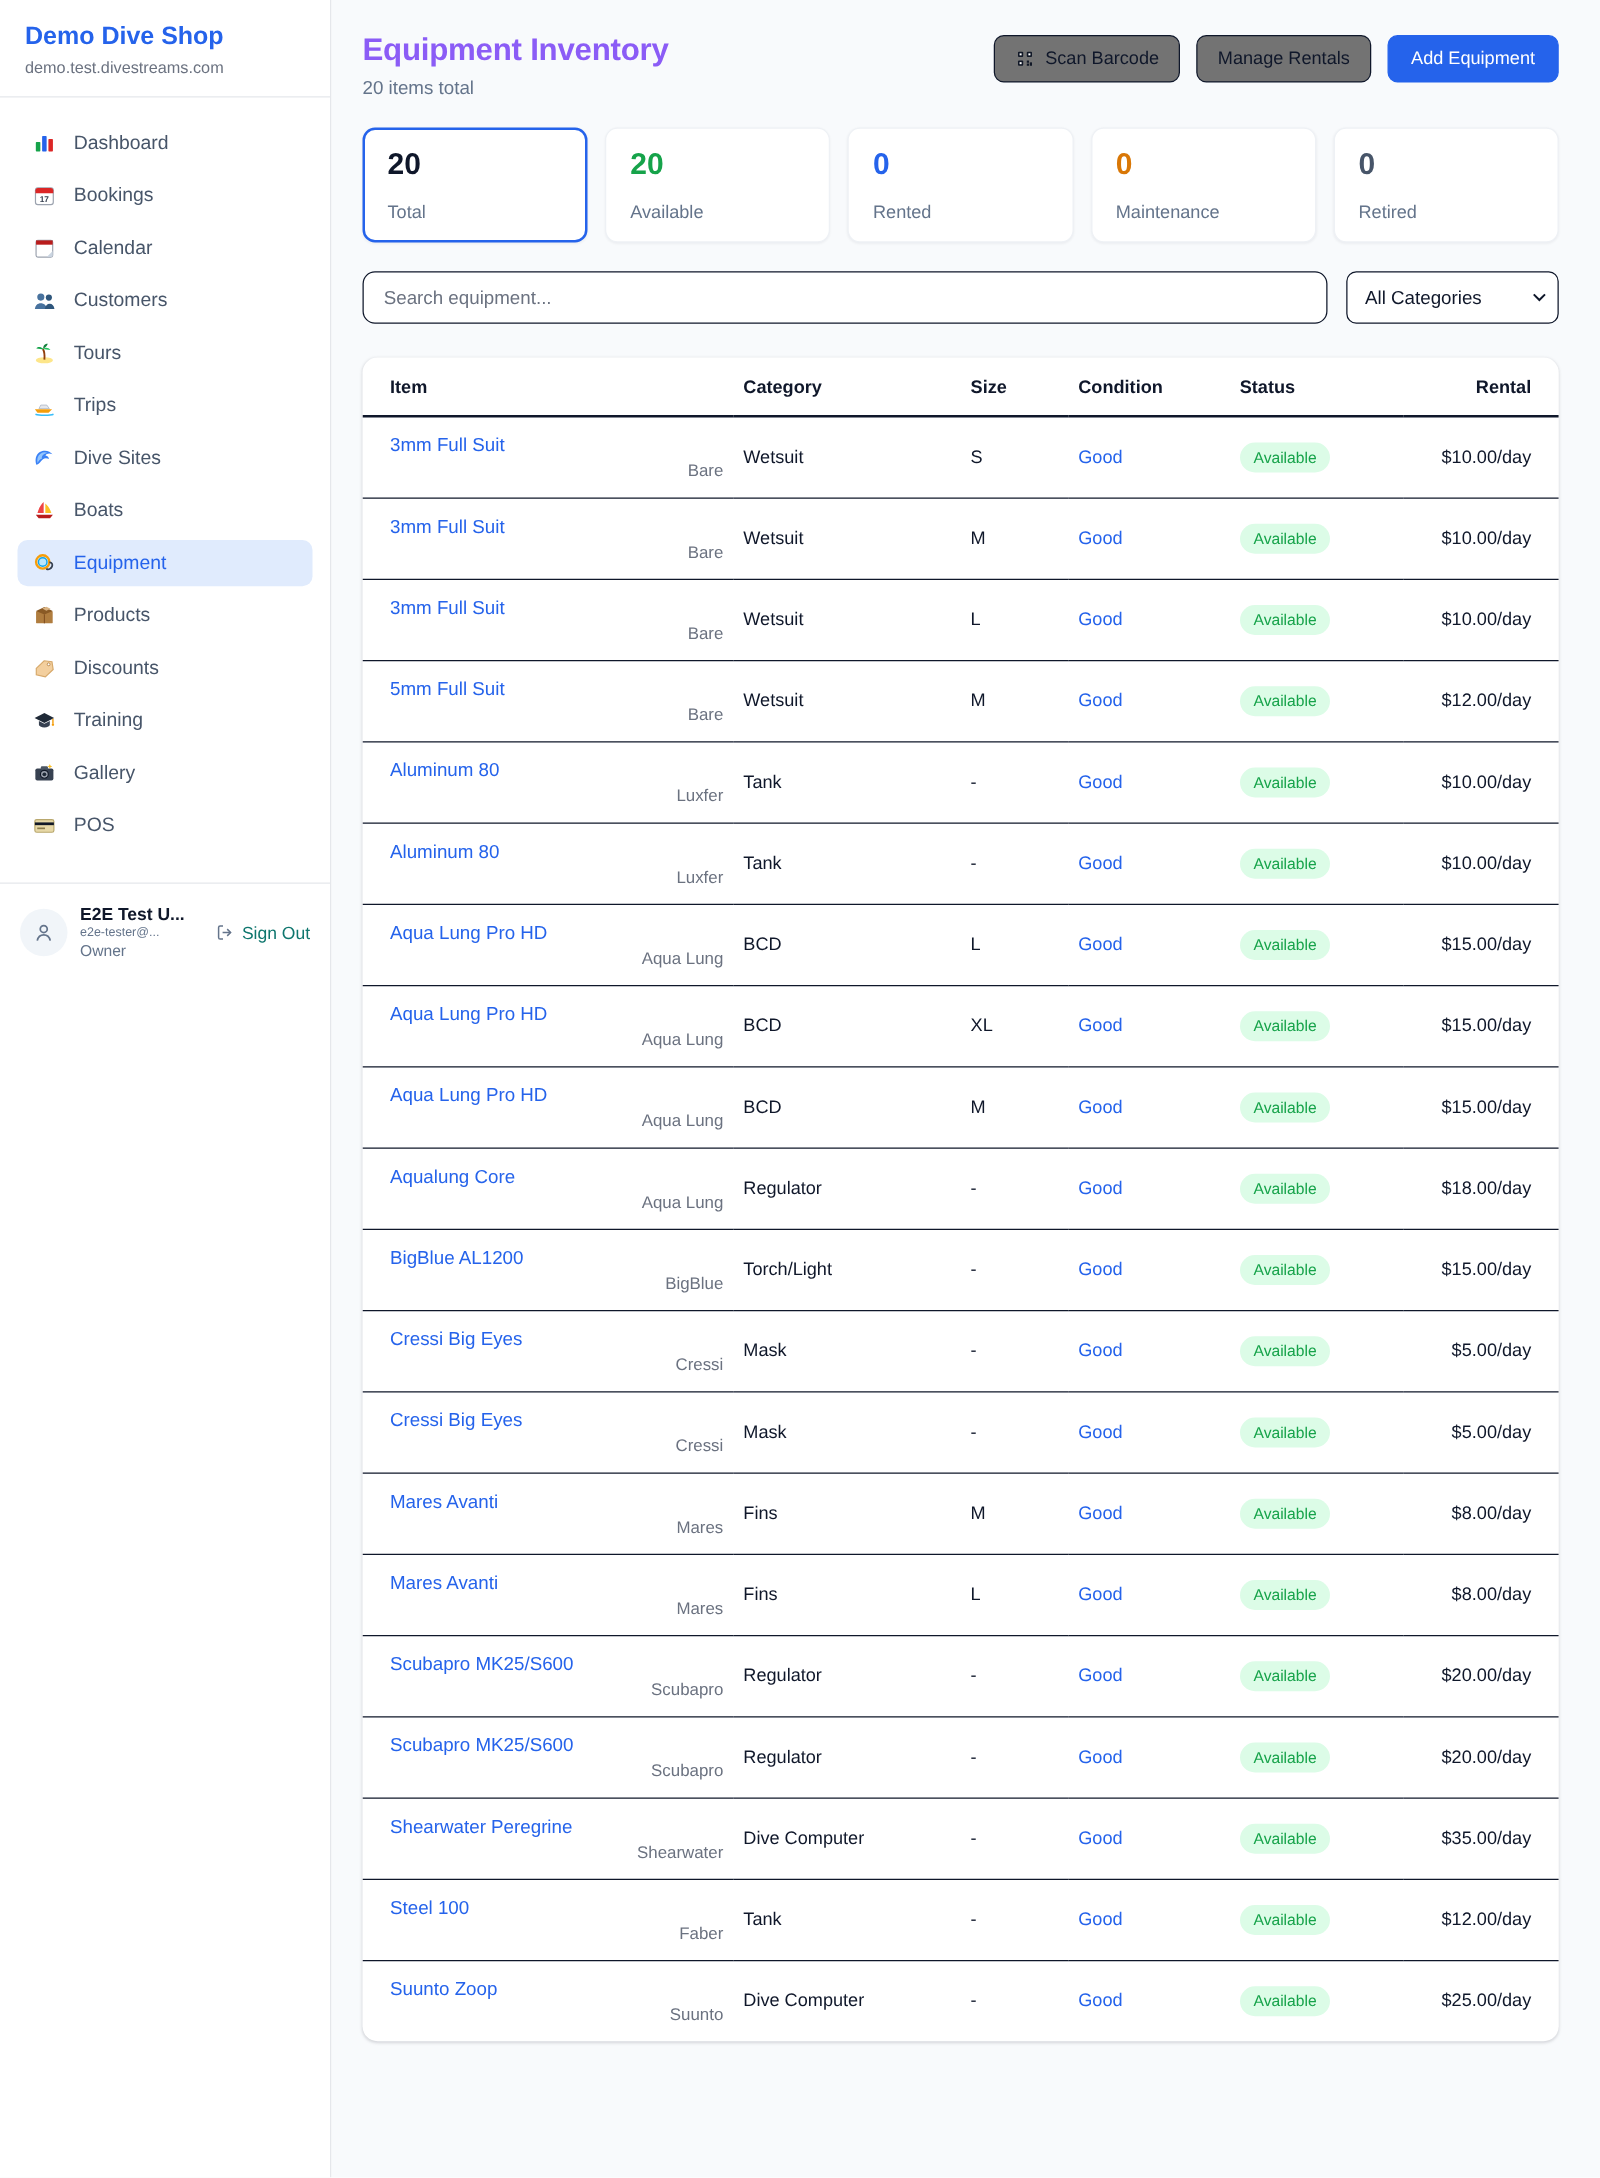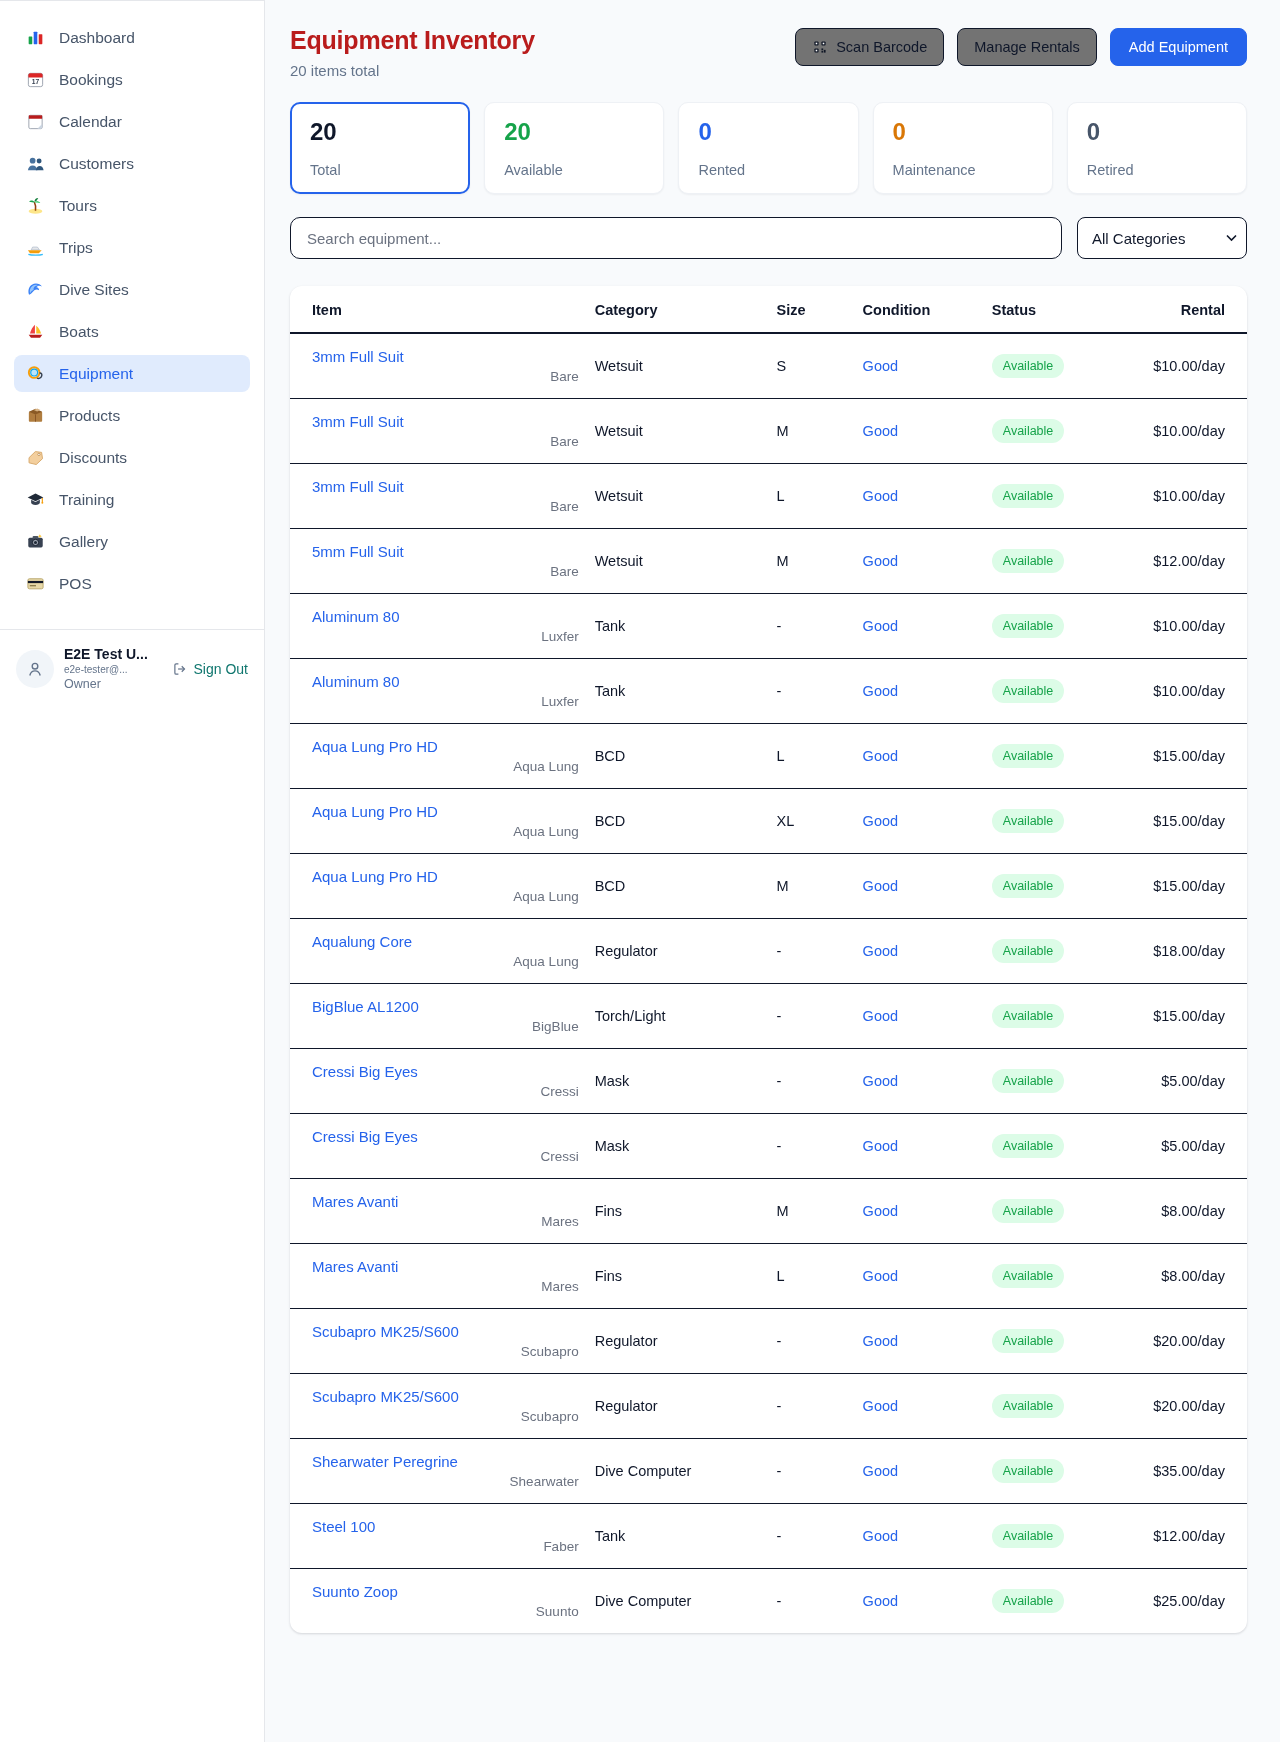--- a/index.html
+++ b/index.html
@@ -28,21 +28,21 @@
   .avatar svg { width:20px; height:20px; }
   .user-info { flex:1 1 auto; min-width:0; }
   .user-name { font-size:14px; font-weight:bold; color:#0f172a; }
   .user-email { font-size:10px; color:#64748b; margin-top:2px; }
   .user-role { font-size:12.5px; color:#64748b; margin-top:2px; }
   .signout { display:flex; gap:6px; color:#0f766e; font-size:14px; cursor:pointer; white-space:nowrap; }
   .signout svg { width:16px; height:16px; }
   
   .main { flex:1 1 auto; padding:26px 33px 36px 25px; }
   .page-header { display:flex; justify-content:space-between; align-items:flex-start; }
-  .page-title { font-size:25px; font-weight:bold; color:#b91c1c; letter-spacing:-0.2px; }
+  .page-title { font-size:25px; font-weight:bold; color:#8b5cf6; letter-spacing:-0.2px; }
   .page-sub { font-size:15px; color:#64748b; margin-top:7px; }
   .header-actions { display:flex; gap:13px; margin-top:2px; }
   .btn { display:inline-flex; align-items:center; gap:8px; border-radius:8px; font-size:14.5px;
     padding:10px 16px; cursor:pointer; background:#737373; border:1px solid #0f172a; color:#0f172a; font-weight:500; }
   .btn svg { width:16px; height:16px; }
   .btn-primary { background:#2563eb; border:1px solid #2563eb; color:#fff; font-weight:normal; padding:10px 18px; }
   
   .stats { display:flex; gap:14px; margin-top:23px; }
   .stat-card { flex:1 1 0; background:#fff; border:1px solid #eef1f5; border-radius:10px;
     padding:15px 19px; box-shadow:0 1px 2px rgba(15,23,42,.05); cursor:pointer; }
@@ -79,20 +79,24 @@
   .item-brand { color:#6b7280; font-size:13.5px; margin-top:4px;text-align:right; }
   .cond-link { color:#2563eb; cursor:pointer; text-decoration:none; }
   .badge { display:inline-block; background:#dcfce7; color:#16a34a; font-size:12.5px;
     padding:5px 11px; border-radius:999px; }
   td.c-rental { text-align:right; padding-right:22px; }
 </style>
 </head>
 <body>
 
 <aside class="sidebar">
+  <div class="brand">
+    <div class="brand-title">Demo Dive Shop</div>
+    <div class="brand-domain">demo.test.divestreams.com</div>
+  </div>
   <hr class="sb-divider">
   <nav class="nav" id="nav-container">
       <div class="nav-item">
         <span class="nav-icon">
           <svg viewBox="0 0 20 20">
             <rect x="2.8" y="9" width="3.8" height="8" rx=".6" fill="#16a34a"></rect>
             <rect x="8.1" y="4" width="3.8" height="13" rx=".6" fill="#2563eb"></rect>
             <rect x="13.4" y="6.6" width="3.8" height="10.4" rx=".6" fill="#dc2626"></rect>
           </svg>
         </span>

